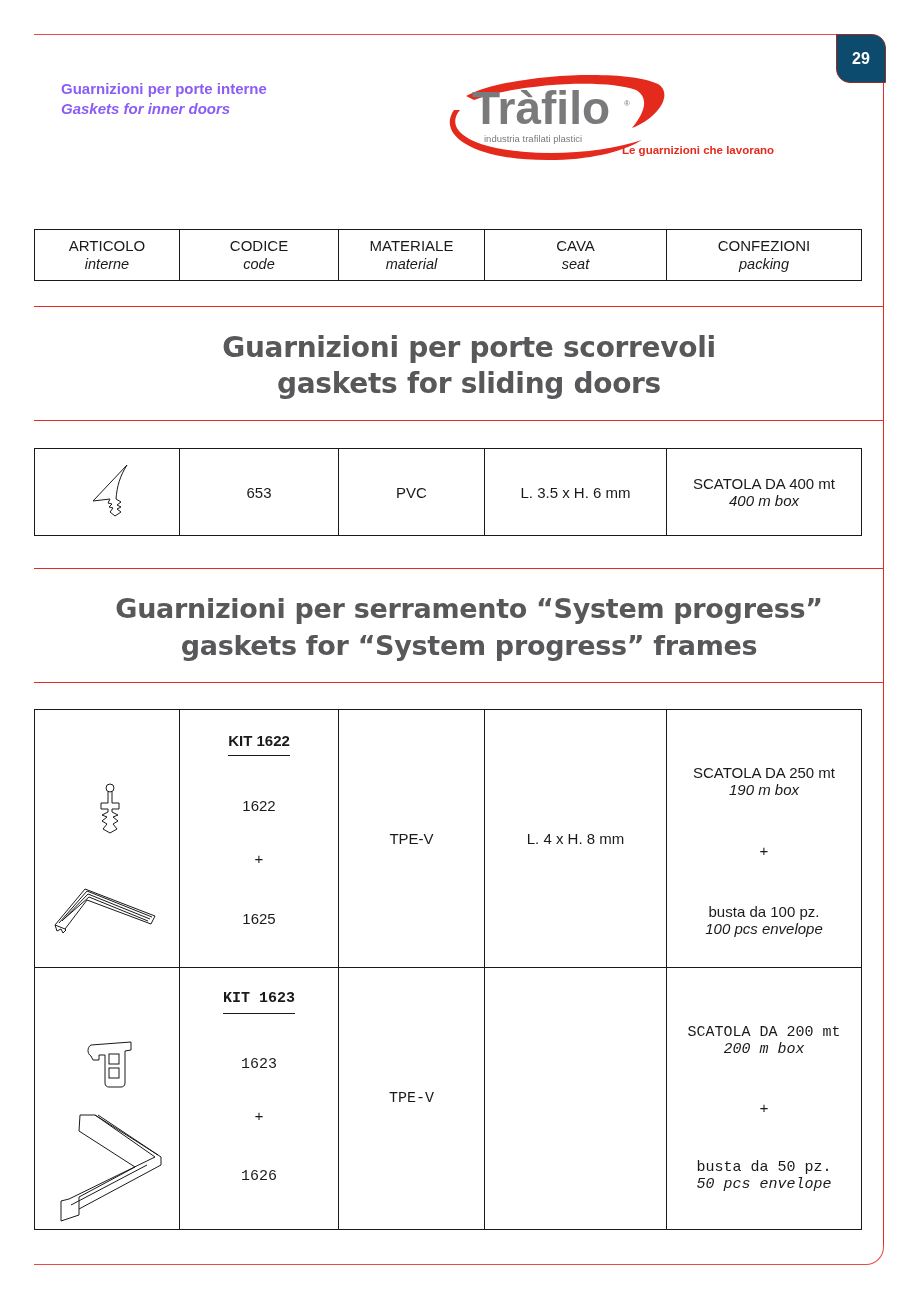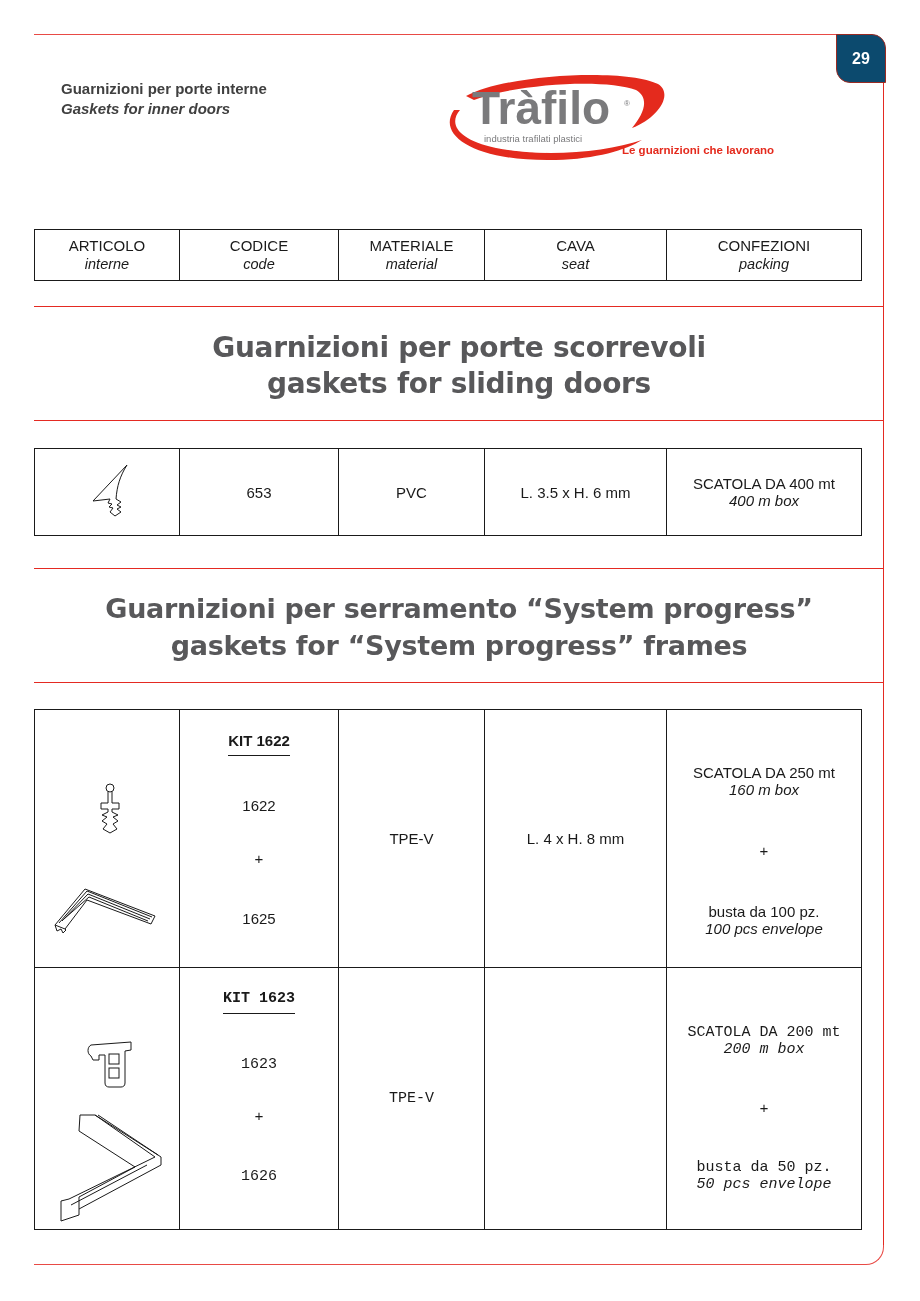--- a/index.html
+++ b/index.html
@@ -15,21 +15,21 @@
                   border-right: 1.5px solid #e84a45; border-bottom: 1.5px solid #e84a45;
                   border-bottom-right-radius: 18px; box-sizing: border-box; }
   .frame-bottom { position: absolute; left: 34px; top: 1264px; width: 832px; height: 0;
                   border-top: 1.5px solid #e84a45; }
 
   .page-badge { position: absolute; left: 836px; top: 34px; width: 50px; height: 49px;
                 background: #0c4a6e; border-radius: 0 14px 0 14px; border: 1px solid #9a2a22;
                 box-sizing: border-box; color: #fff; font-weight: bold; font-size: 16px;
                 display: flex; align-items: center; justify-content: center; }
 
-  .header-title { position: absolute; left: 61px; top: 79px; color: #404040;
+  .header-title { position: absolute; left: 61px; top: 79px; color: #8b5cf6;
                   font-weight: bold; font-size: 15px; line-height: 20px; }
   .header-title .it { font-style: italic; }
 
   .logo { position: absolute; left: 436px; top: 66px; width: 240px; height: 102px; }
   .logo-tagline { position: absolute; left: 622px; top: 144px; color: #e42a1d;
                   font-weight: bold; font-size: 11.5px; }
 
   
   table.grid { position: absolute; left: 34px; border-collapse: collapse;
                table-layout: fixed; width: 824px; }
@@ -37,21 +37,21 @@
                   padding: 0; font-size: 15px; }
   .col1 { width: 144px; } .col2 { width: 158px; } .col3 { width: 145px; }
   .col4 { width: 181px; } .col5 { width: 194px; }
 
   .hdr td { height: 50px; font-size: 15px; line-height: 18px; }
   .hdr .it { font-style: italic; font-size: 14.5px; }
 
   .sep { position: absolute; left: 34px; width: 850px; height: 0;
          border-top: 1.5px solid #e42a22; }
 
-  .section-title { position: absolute; left: 34px; width: 850px; text-align: center;
+  .section-title { position: absolute; left: 44px; width: 850px; text-align: center;
                    color: #58585a; font-weight: 900; font-family: "DejaVu Sans", sans-serif;
                    letter-spacing: -0.3px; }
   .section-title .l1 { display: block; }
   .section-title .l2 { display: block; }
 
   .small { font-size: 13px; line-height: 17px; }
   .small .it { font-style: italic; }
 
   .kit-cell { position: relative; }
   .kit-title { font-weight: bold; font-size: 15px; display: inline-block;
@@ -171,21 +171,21 @@
       <div class="abs" style="top:22px;"><span class="kit-title">KIT 1622</span></div>
       <div class="abs" style="top:87px;">1622</div>
       <div class="abs" style="top:140px;">+</div>
       <div class="abs" style="top:200px;">1625</div>
     </td>
     <td class="col3">TPE-V</td>
     <td class="col4">L. 4 x H. 8 mm</td>
     <td class="col5 small kit-cell">
       <div class="abs" style="top:54px;">
         <div>SCATOLA DA 250 mt</div>
-        <div class="it">160 m box</div>
+        <div class="it">190 m box</div>
       </div>
       <div class="abs" style="top:132px;">+</div>
       <div class="abs" style="top:193px;">
         <div>busta da 100 pz.</div>
         <div class="it">100 pcs envelope</div>
       </div>
     </td>
   </tr>
 
   <tr style="height:262px;font-family:Liberation Mono, monospace;">

